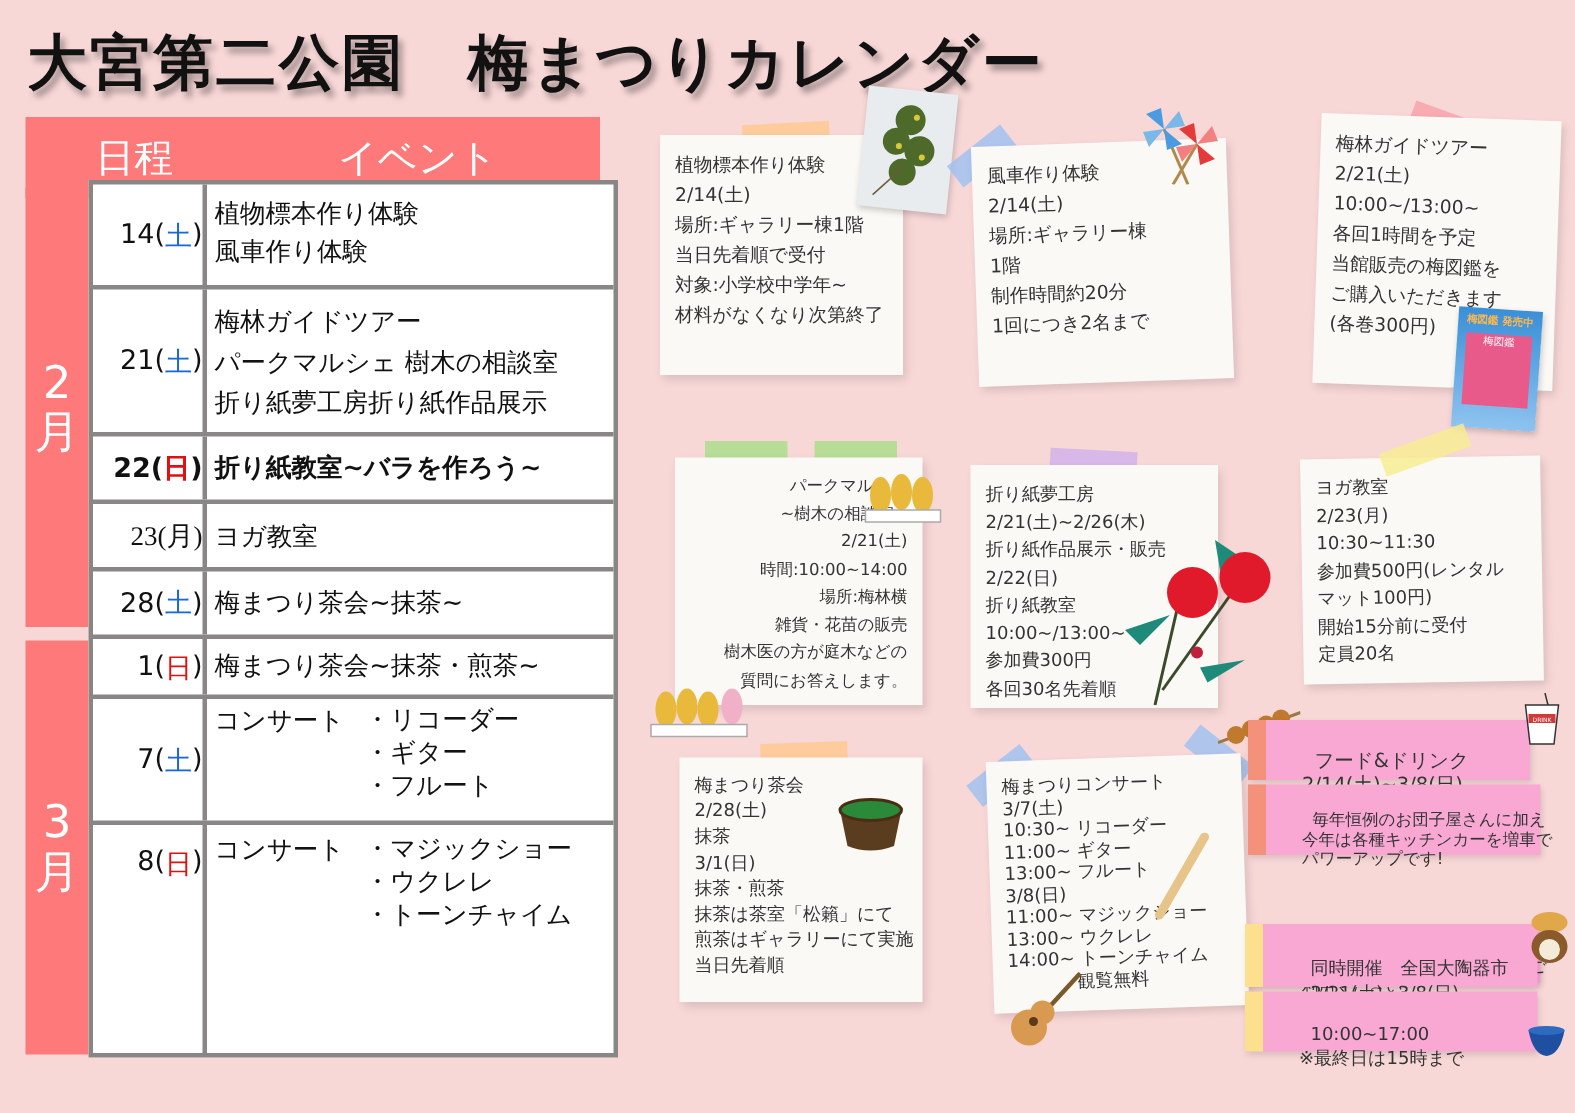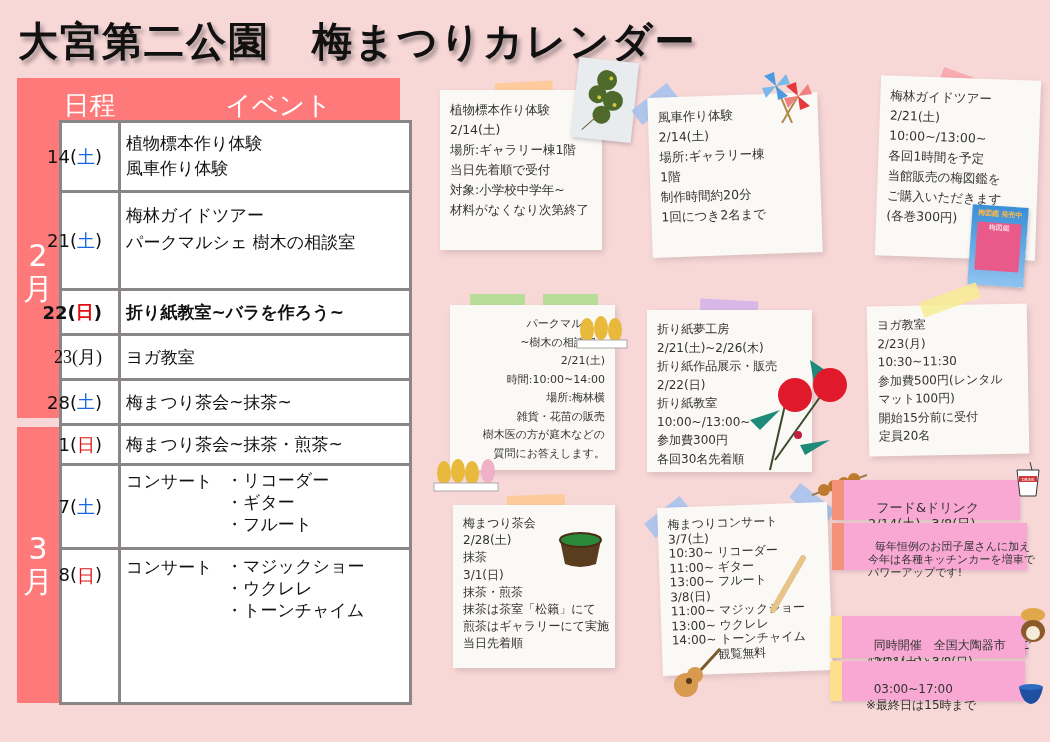--- a/index.html
+++ b/index.html
@@ -24,22 +24,22 @@
   .sh-date { left: 17px; width: 120px; }
   .sh-event { left: 132px; width: 268px; }
   .month-col { position: absolute; left: 17px; width: 42px; background: #fe7a7a; color: #fff;
     font-size: 30px; display: flex; flex-direction: column; align-items: center; justify-content: center; line-height: 1.1; }
   .month-feb { top: 125px; height: 293px; }
   .month-mar { top: 427px; height: 276px; }
   .grid { position: absolute; left: 59px; top: 120px; width: 353px; height: 585px;
     background: #fff; border: 3px solid #8a8685; }
   .row { position: absolute; left: 0; width: 100%; display: flex; border-bottom: 3px solid #8a8685; }
   .row:last-child { border-bottom: none; }
-  .cell-date { width: 59px; border-right: 3px solid #8a8685; font-size: 18px; display: flex;
-    justify-content: flex-end; padding-right: 16px; color: #111; }
+  .cell-date { width: 76px; border-right: 3px solid #8a8685; font-size: 18px; display: flex;
+    justify-content: flex-end; padding-right: 0; color: #111; }
   .cell-event { flex: 1; font-size: 17px; padding-left: 5px; line-height: 25px; color: #111; }
   .sat { color: #1a66dd; }
   .sun { color: #e01010; }
   .concert { display: flex; }
   .concert .lbl { width: 100px; }
   .concert .items { line-height: 22px; }
 
   
   .note { position: absolute; background: #fbf9f6;
     box-shadow: 2px 3px 6px rgba(0,0,0,0.12);
@@ -81,20 +81,21 @@
   </div>
   <div class="row" style="top:70px;height:98px;">
     <div class="cell-date" style="align-items:center;">
       <span>21(</span>
         <span class="sat">土</span>
         <span>)</span>
     </div>
     <div class="cell-event" style="padding-top:9px;line-height:27px;">
       <div>梅林ガイドツアー</div>
         <div>パークマルシェ 樹木の相談室</div>
+        <div>折り紙夢工房折り紙作品展示</div>
     </div>
   </div>
   <div class="row" style="top:168px;height:45px;font-weight:bold;">
     <div class="cell-date" style="align-items:center;">
       <span>22(</span>
         <span class="sun">日</span>
         <span>)</span>
     </div>
     <div class="cell-event" style="display:flex;align-items:center;">折り紙教室~バラを作ろう~</div>
   </div>
@@ -357,21 +358,21 @@
   2/21(土)~3/8(日)</span>
 </div>
 <div class="pic" style="left:1017px;top:605px;width:33px;height:38px;">
   <svg width="33" height="38" viewBox="0 0 33 38">
       <ellipse cx="16" cy="10" rx="12" ry="7" fill="#e0a84a"></ellipse>
       <ellipse cx="16" cy="26" rx="12" ry="11" fill="#8a5a2a"></ellipse>
       <ellipse cx="16" cy="28" rx="7" ry="7" fill="#f4ecd8"></ellipse>
     </svg>
 </div>
 <div class="banner" style="left:830px;top:661px;width:195px;height:40px;font-size:12px;line-height:16px;">
-  <span class="bar" style="background:#fde08e;"></span><span>03:00~17:00
+  <span class="bar" style="background:#fde08e;"></span><span>10:00~17:00
 ※最終日は15時まで</span>
 </div>
 <div class="pic" style="left:1018px;top:683px;width:26px;height:22px;">
   <svg width="26" height="22" viewBox="0 0 26 22">
       <path d="M1,4 L25,4 Q22,20 13,21 Q4,20 1,4 Z" fill="#1e4fa0"></path>
       <ellipse cx="13" cy="4" rx="12" ry="3" fill="#2e6ac0"></ellipse>
     </svg>
 </div>
 
 </body></html>

